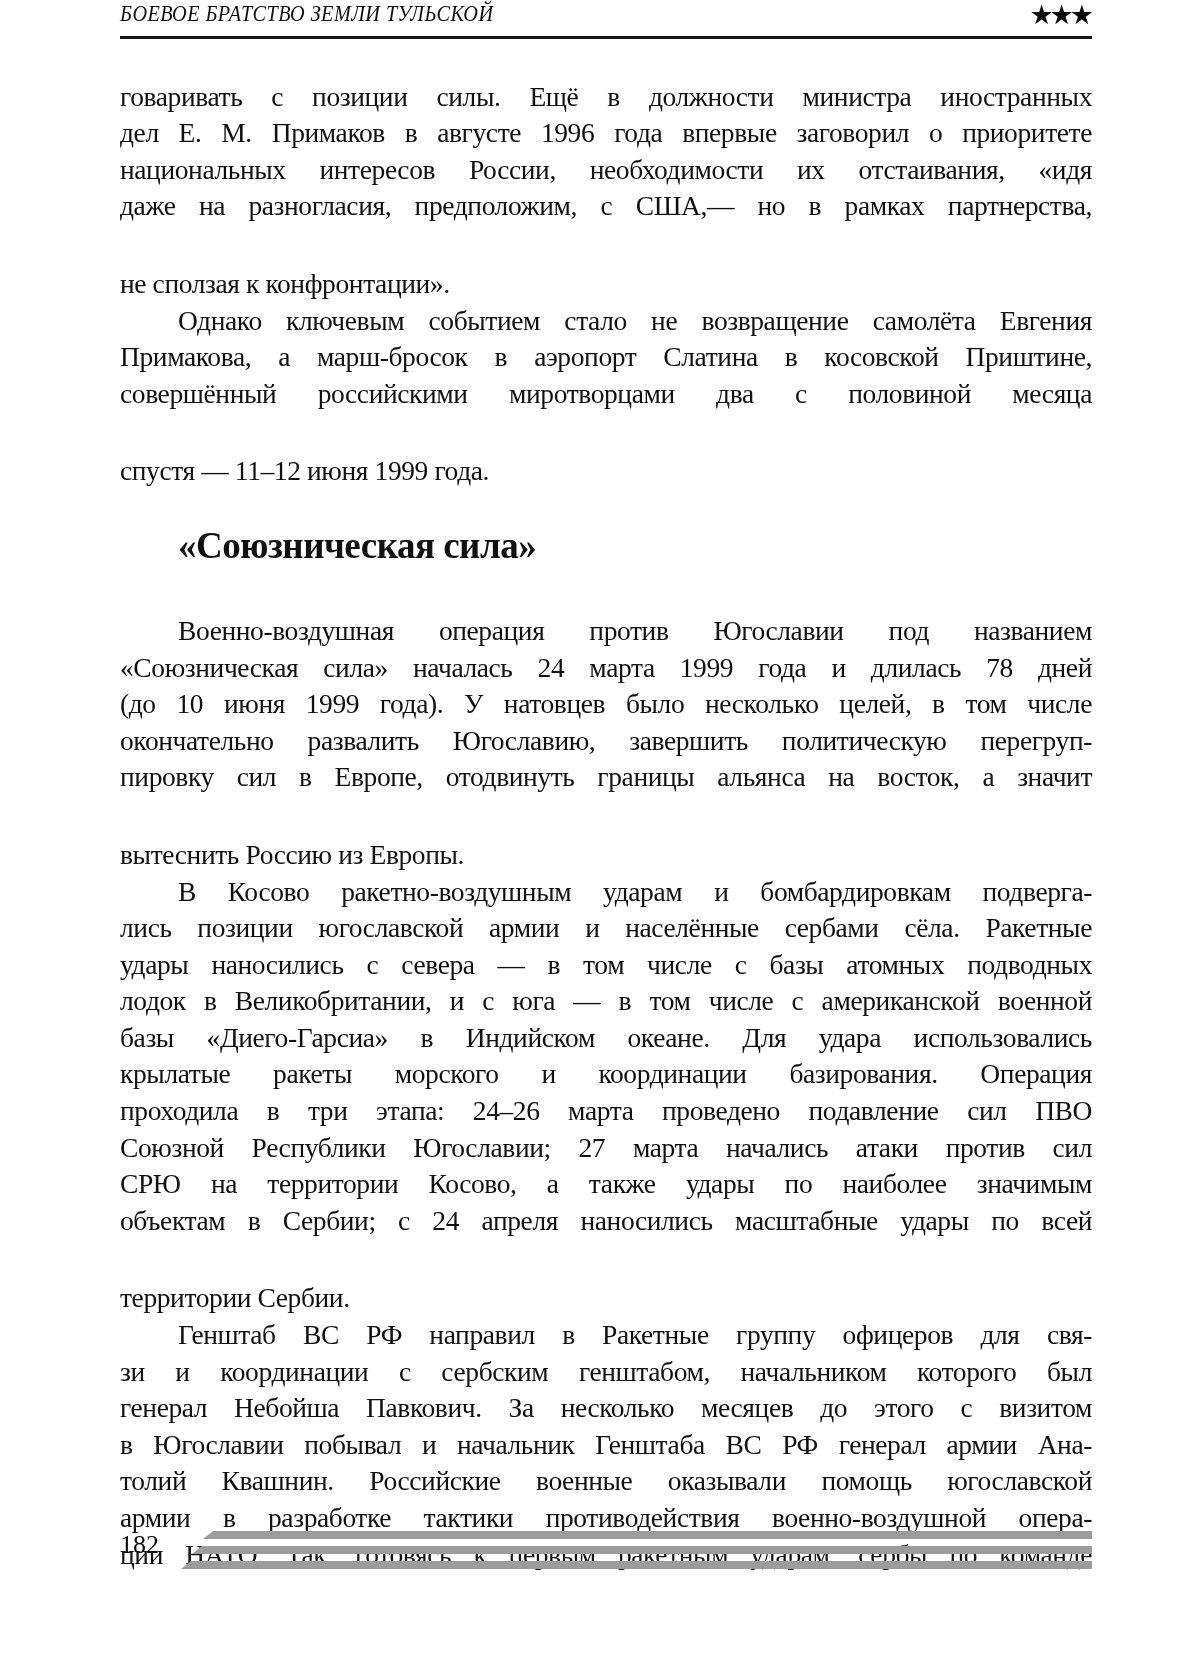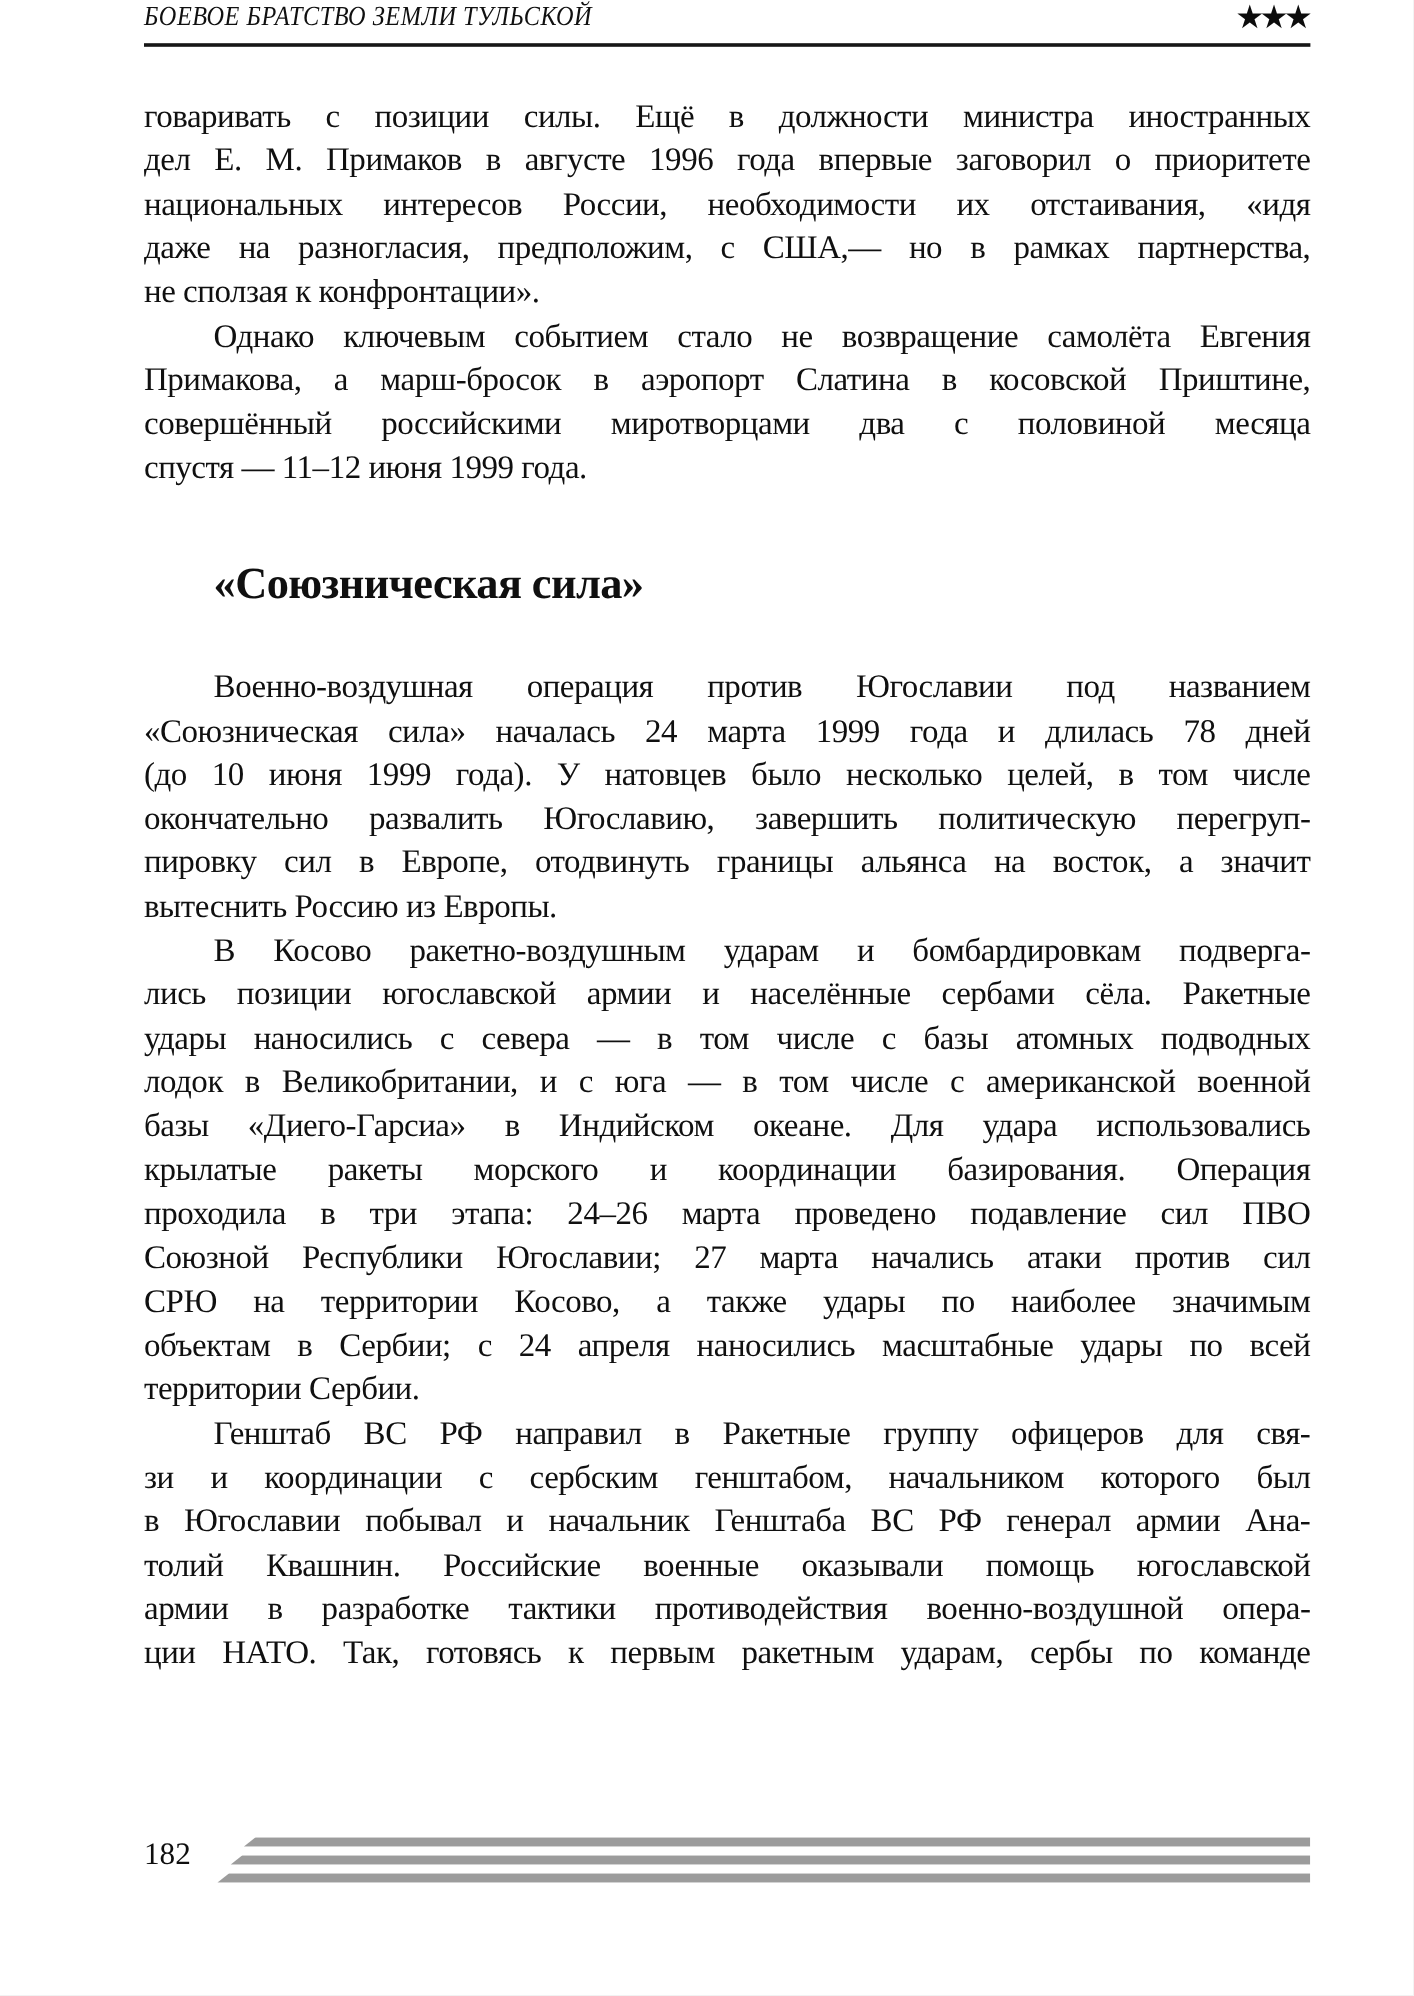--- a/index.html
+++ b/index.html
@@ -52,30 +52,31 @@
     letter-spacing: -0.4px;
     font-family: Liberation Serif, serif;
   }
   .line {
     text-align: justify;
     text-align-last: justify;
     -moz-text-align-last: justify;
   }
   .line.last {
     text-align-last: left;
+    margin-top: 41px;
     -moz-text-align-last: left;
   }
   .line.first { text-indent: 58px; }
   .section-heading {
     font-weight: bold;
     font-size: 37px;
     line-height: 44px;
     letter-spacing: -0.5px;
     padding-left: 58px;
-    margin: 57px 0 45px 0;
+    margin: 34px 0 45px 0;
   }
   
   .page-number {
     position: absolute;
     left: 120px;
     top: 1532px;
     font-size: 26px;
     line-height: 1;
     color: #0e0e0e;
   }
@@ -145,20 +146,21 @@
         <div class="line">проходила в три этапа: 24–26 марта проведено подавление сил ПВО</div>
         <div class="line">Союзной Республики Югославии; 27 марта начались атаки против сил</div>
         <div class="line">СРЮ на территории Косово, а также удары по наиболее значимым</div>
         <div class="line">объектам в Сербии; с 24 апреля наносились масштабные удары по всей</div>
         <div class="line last">территории Сербии.</div>
       </div>
 
       <div class="para">
         <div class="line first">Генштаб ВС РФ направил в Ракетные группу офицеров для свя-</div>
         <div class="line">зи и координации с сербским генштабом, начальником которого был</div>
+        <div class="line">генерал Небойша Павкович. За несколько месяцев до этого с визитом</div>
         <div class="line">в Югославии побывал и начальник Генштаба ВС РФ генерал армии Ана-</div>
         <div class="line">толий Квашнин. Российские военные оказывали помощь югославской</div>
         <div class="line">армии в разработке тактики противодействия военно-воздушной опера-</div>
         <div class="line">ции НАТО. Так, готовясь к первым ракетным ударам, сербы по команде</div>
       </div>
 
     </div>
   </div>
 
   <div class="page-number">182</div>

